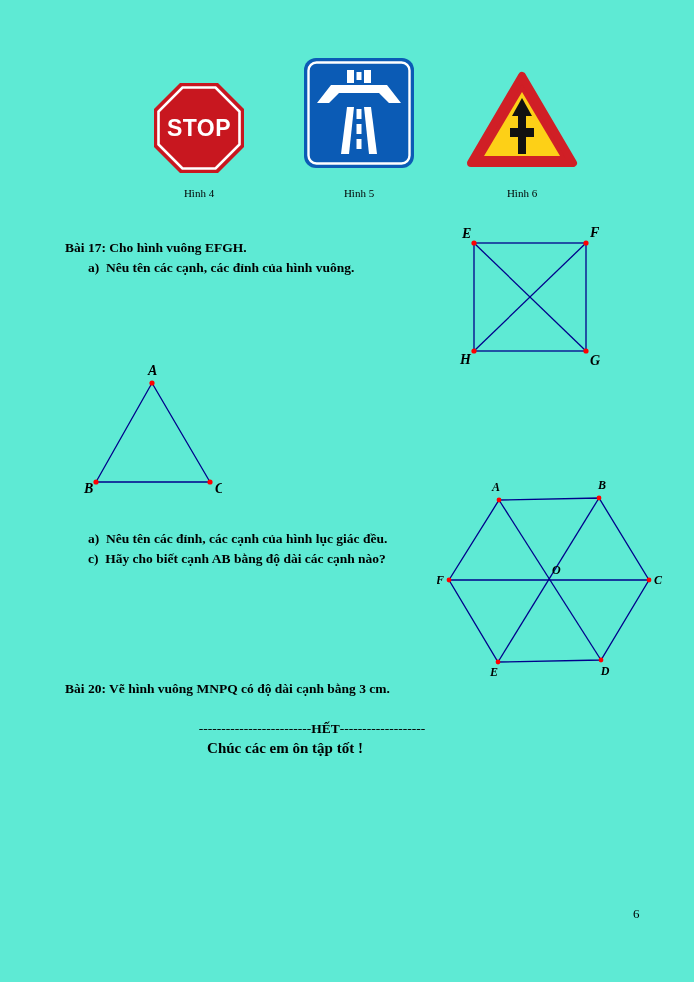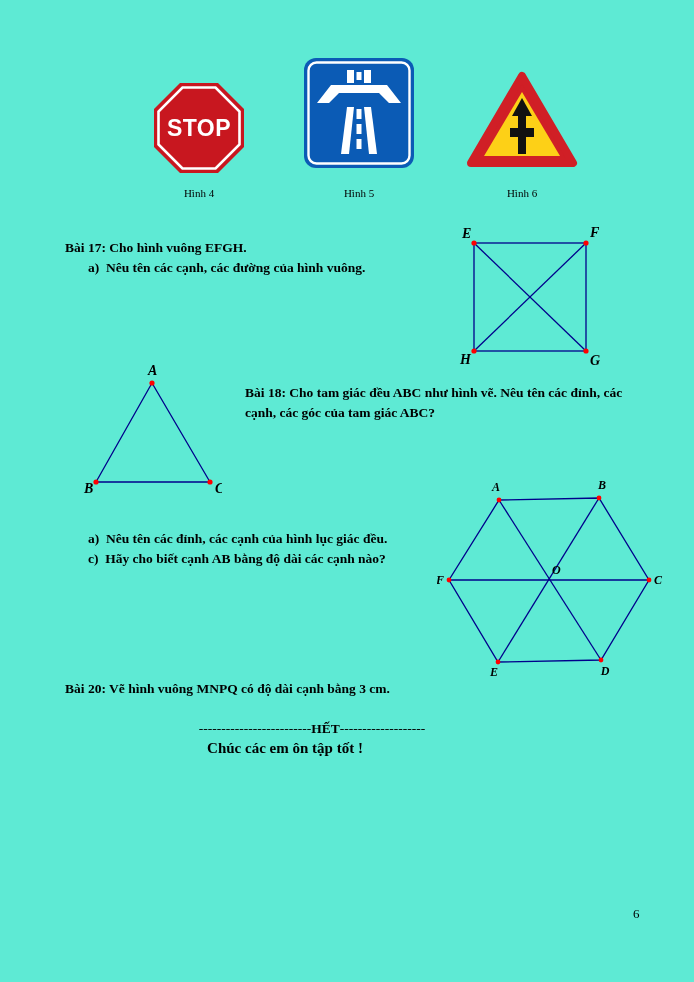--- a/index.html
+++ b/index.html
@@ -54,21 +54,21 @@
       <rect x="60" y="58" width="8" height="9"></rect>
     </g>
   </svg>
 
   <div class="abs caption" style="left:143px;top:187px">Hình 4</div>
   <div class="abs caption" style="left:303px;top:187px">Hình 5</div>
   <div class="abs caption" style="left:466px;top:187px">Hình 6</div>
 
   <div class="abs ex" style="left:65px;top:238px;width:390px">
     <div><b>Bài 17:</b><span> Cho hình vuông EFGH.</span></div>
-    <div class="item">a)  Nêu tên các cạnh, các đường của hình vuông.</div>
+    <div class="item">a)  Nêu tên các cạnh, các đỉnh của hình vuông.</div>
   </div>
 
   <svg class="abs" style="left:450px;top:226px" width="152" height="142" viewBox="0 0 152 142">
     <g stroke="#00008b" stroke-width="1.3" fill="none">
       <rect x="24" y="17" width="112" height="108"></rect>
       <line x1="24" y1="17" x2="136" y2="125"></line>
       <line x1="136" y1="17" x2="24" y2="125"></line>
     </g>
     <g fill="#ff0000">
       <circle cx="24" cy="17" r="2.6"></circle>
@@ -93,23 +93,20 @@
         <circle cx="14" cy="118" r="2.6"></circle>
         <circle cx="128" cy="118" r="2.6"></circle>
     </g>
     <g class="vlabel">
       <text x="66" y="11">A</text>
       <text x="2" y="129">B</text>
       <text x="133" y="129">C</text>
     </g>
   </svg>
 
-  <div class="abs ex" style="left:245px;top:383px;width:404px">
-    <b>Bài 18:</b><span> Cho tam giác đều ABC như hình vẽ. Nêu tên các đỉnh, các cạnh, các góc của tam giác ABC?</span>
-  </div>
 
   <div class="abs ex" style="left:65px;top:529px;width:390px">
     <div class="item">a)  Nêu tên các đỉnh, các cạnh của hình lục giác đều.</div>
     <div class="item">c)  Hãy cho biết cạnh AB bằng độ dài các cạnh nào?</div>
   </div>
 
   <svg class="abs" style="left:437px;top:478px" width="226" height="202" viewBox="0 0 226 202">
     <g stroke="#00008b" stroke-width="1.3" fill="none">
       <polygon points="62,22 162,20 212,102 164,182 61,184 12,102"></polygon>
       <line x1="62" y1="22" x2="164" y2="182"></line>

